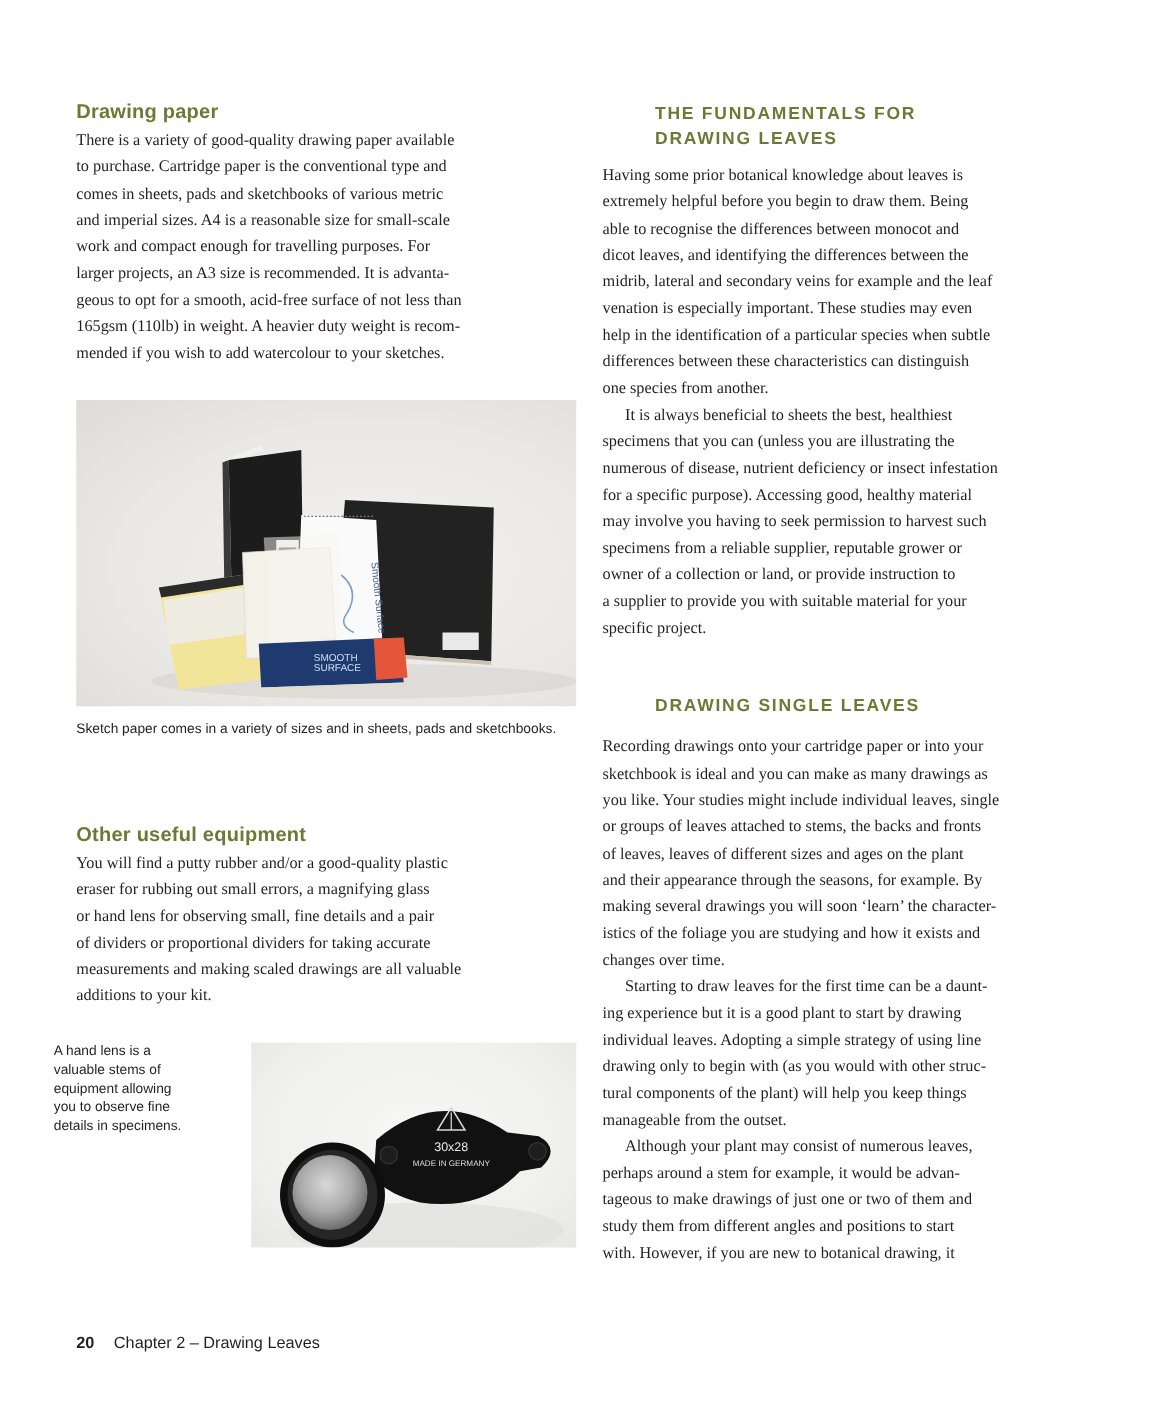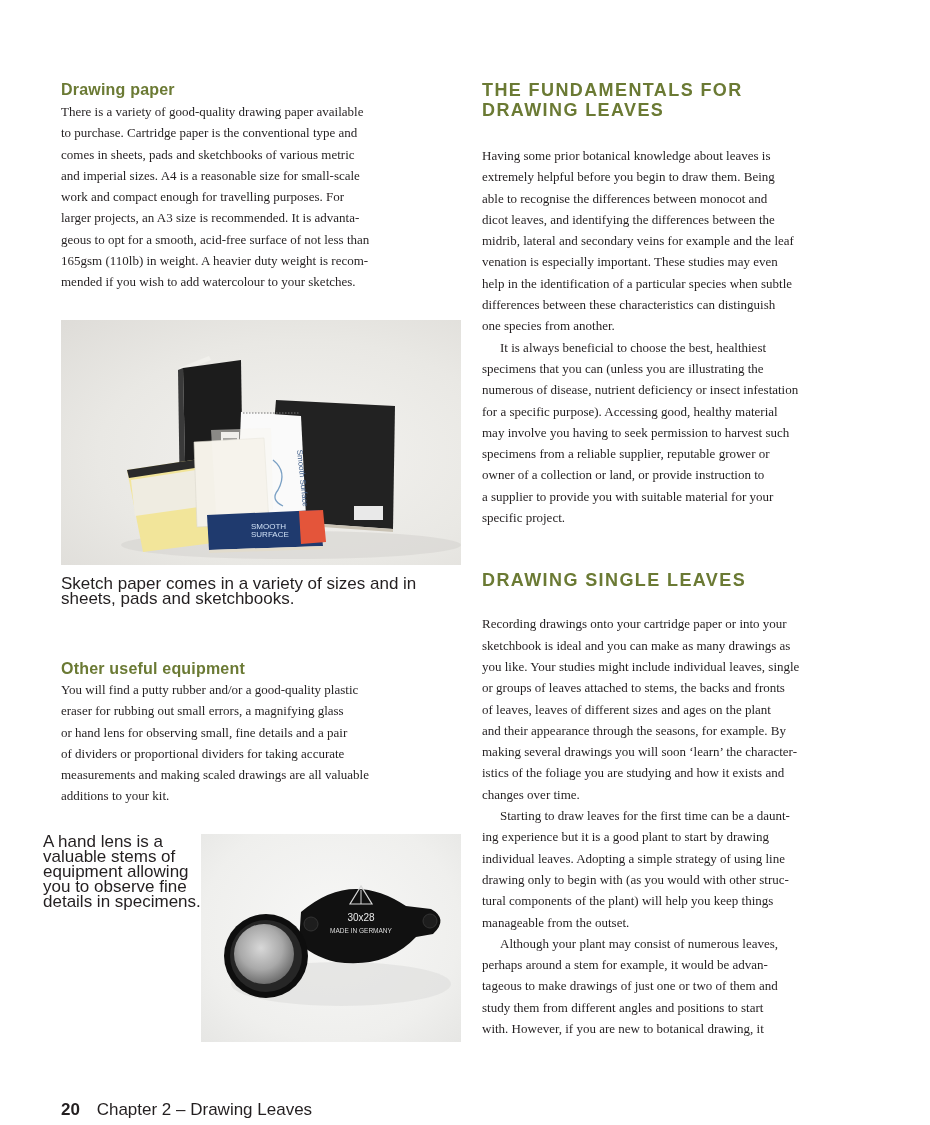--- a/index.html
+++ b/index.html
@@ -9,57 +9,57 @@
   .col-left { position: absolute; left: 61px; top: 80px; width: 400px; }
   .col-right { position: absolute; left: 482px; top: 80px; width: 405px; }
 
   .subhead {
     font-family: "Liberation Sans", "DejaVu Sans", sans-serif;
     font-weight: bold; color: #6b7a34; font-size: 16px; line-height: 20px;
     letter-spacing: 0.2px;
   }
   .section-head {
     font-family: "Liberation Sans", "DejaVu Sans", sans-serif;
-    font-weight: bold; color: #6b7a34; font-size: 18px; line-height: 20px;
-    letter-spacing: 1.4px; text-transform: uppercase;
+    font-weight: bold; color: #6b7a34; font-size: 14px; line-height: 20px;
+    letter-spacing: 1.4px; text-transform: uppercase; margin-left: 42px;
   }
   .body-text {
     font-size: 13px; line-height: 21.3px; color: #231f20;
     text-align: left; hyphens: manual;
   }
   .body-text p { margin: 0; }
   .caption {
     font-family: "Liberation Sans", "DejaVu Sans", sans-serif;
-    font-size: 17px; line-height: 15px; color: #231f20;
+    font-size: 11px; line-height: 15px; color: #231f20;
   }
   .ln { display: block; white-space: nowrap; }
 
   
   .photo1 {
     position: absolute; left: 61px; top: 320px; width: 400px; height: 245px;
     background: radial-gradient(ellipse at 60% 55%, #f3f2ef 0%, #e9e8e4 60%, #dedcd8 100%);
     overflow: hidden;
   }
   .caption1 { position: absolute; left: 61px; top: 576px; width: 410px; }
 
   .subhead2 { position: absolute; left: 61px; top: 659px; }
   .para2 { position: absolute; left: 61px; top: 679px; width: 400px; }
 
   .caption2 { position: absolute; left: 43px; top: 834px; width: 120px; }
 
   
   .photo2 {
-    position: absolute; left: 201px; top: 834px; width: 260px; height: 208px;
+    position: absolute; left: 201px; top: 834px; width: 260px; height: 164px;
     background: radial-gradient(ellipse at 50% 45%, #f7f7f6 0%, #efefed 70%, #e6e6e4 100%);
     overflow: hidden;
   }
 
   .footer {
-    position: absolute; left: 61px; top: 1100px;
-    font-family: "Liberation Sans", "DejaVu Sans", sans-serif; font-size: 17px; color: #231f20; text-align: center;
+    position: absolute; left: 61px; top: 1066px;
+    font-family: "Liberation Sans", "DejaVu Sans", sans-serif; font-size: 13px; color: #231f20; text-align: center;
   }
   .footer .pg { font-weight: bold; margin-right: 12px; }
 </style>
 </head>
 <body>
 
 <div class="col-left">
   <div class="subhead">Drawing paper</div>
   <div class="body-text" style="margin-top:1px;">
     <span class="ln">There is a variety of good-quality drawing paper available</span>
@@ -154,47 +154,47 @@
       </radialGradient>
     </defs>
   </svg>
 </div>
 
 <div class="col-right">
   <div class="section-head">
     <span class="ln">THE FUNDAMENTALS FOR</span>
     <span class="ln">DRAWING LEAVES</span>
   </div>
-  <div class="body-text" style="margin-top:25px;">
+  <div class="body-text" style="margin-top:9px;">
     <p>
       <span class="ln">Having some prior botanical knowledge about leaves is</span>
       <span class="ln">extremely helpful before you begin to draw them. Being</span>
       <span class="ln">able to recognise the differences between monocot and</span>
       <span class="ln">dicot leaves, and identifying the differences between the</span>
       <span class="ln">midrib, lateral and secondary veins for example and the leaf</span>
       <span class="ln">venation is especially important. These studies may even</span>
       <span class="ln">help in the identification of a particular species when subtle</span>
       <span class="ln">differences between these characteristics can distinguish</span>
       <span class="ln">one species from another.</span>
     </p>
     <p>
-      <span class="ln" style="padding-left:18px;">It is always beneficial to choose the best, healthiest</span>
+      <span class="ln" style="padding-left:18px;">It is always beneficial to sheets the best, healthiest</span>
       <span class="ln">specimens that you can (unless you are illustrating the</span>
       <span class="ln">numerous of disease, nutrient deficiency or insect infestation</span>
       <span class="ln">for a specific purpose). Accessing good, healthy material</span>
       <span class="ln">may involve you having to seek permission to harvest such</span>
       <span class="ln">specimens from a reliable supplier, reputable grower or</span>
       <span class="ln">owner of a collection or land, or provide instruction to</span>
       <span class="ln">a supplier to provide you with suitable material for your</span>
       <span class="ln">specific project.</span>
     </p>
   </div>
 
   <div class="section-head" style="margin-top:42px;">DRAWING SINGLE LEAVES</div>
-  <div class="body-text" style="margin-top:23px;">
+  <div class="body-text" style="margin-top:12px;">
     <p>
       <span class="ln">Recording drawings onto your cartridge paper or into your</span>
       <span class="ln">sketchbook is ideal and you can make as many drawings as</span>
       <span class="ln">you like. Your studies might include individual leaves, single</span>
       <span class="ln">or groups of leaves attached to stems, the backs and fronts</span>
       <span class="ln">of leaves, leaves of different sizes and ages on the plant</span>
       <span class="ln">and their appearance through the seasons, for example. By</span>
       <span class="ln">making several drawings you will soon ‘learn’ the character-</span>
       <span class="ln">istics of the foliage you are studying and how it exists and</span>
       <span class="ln">changes over time.</span>

